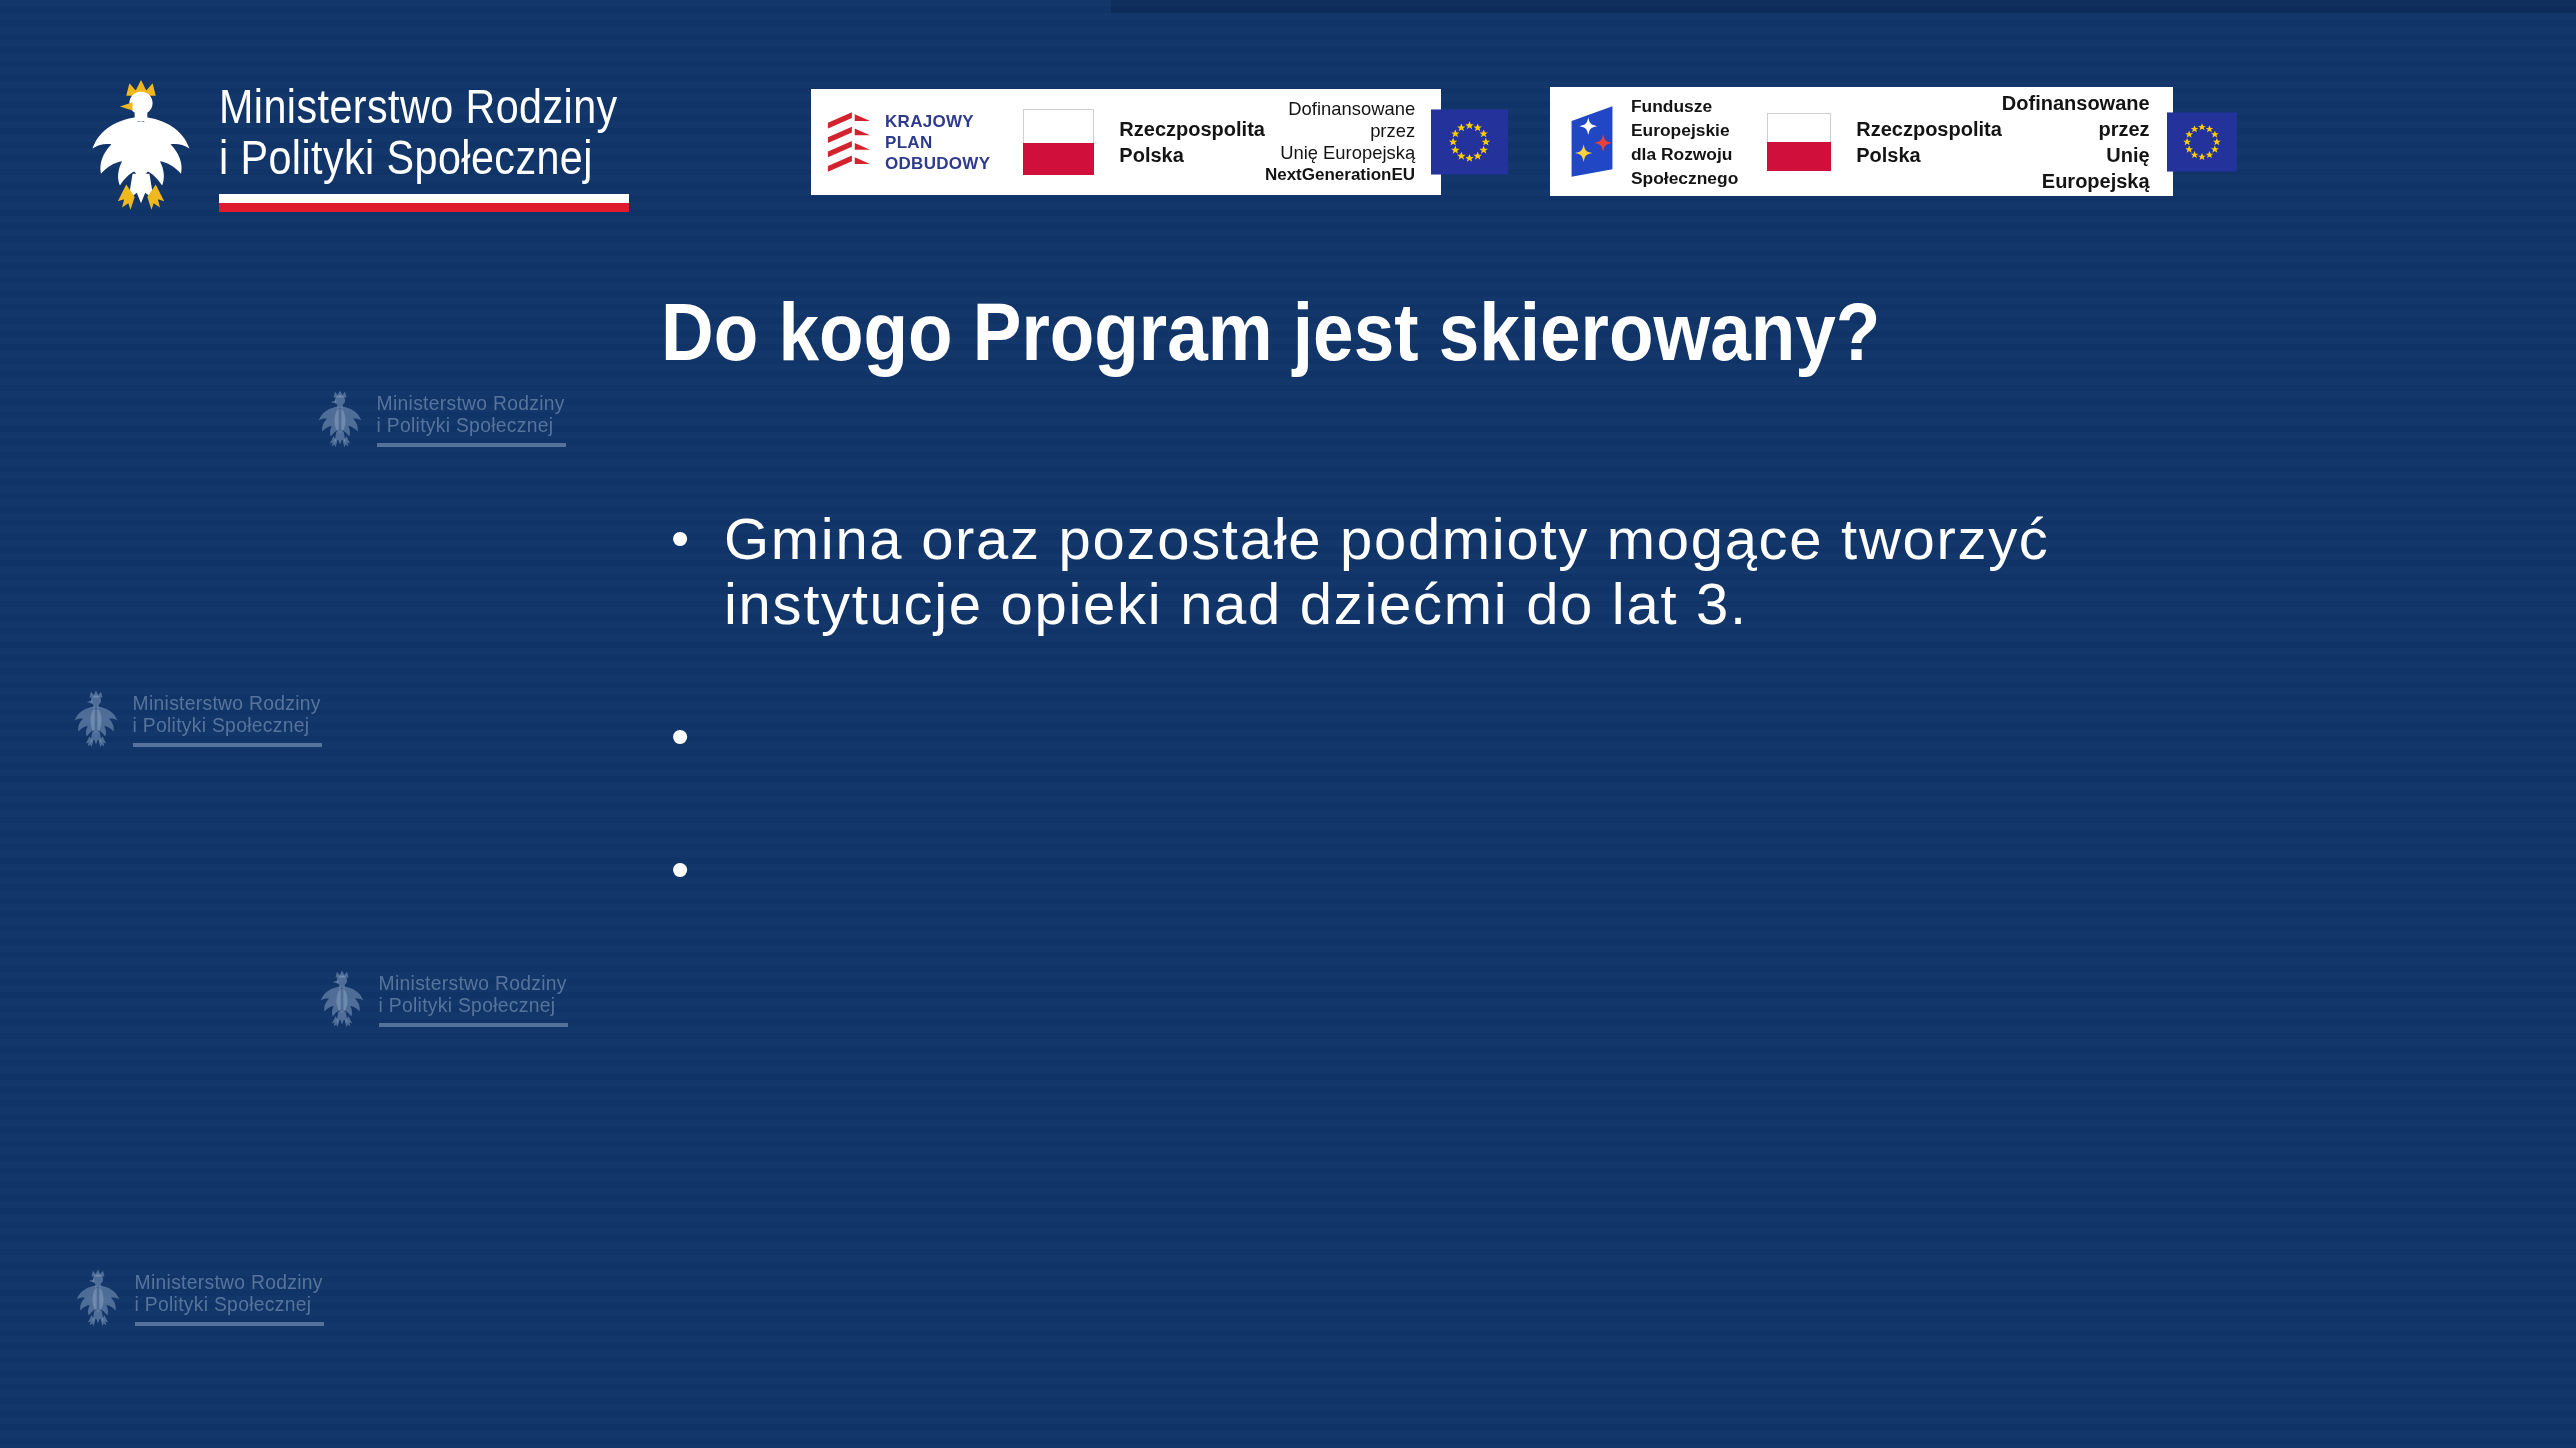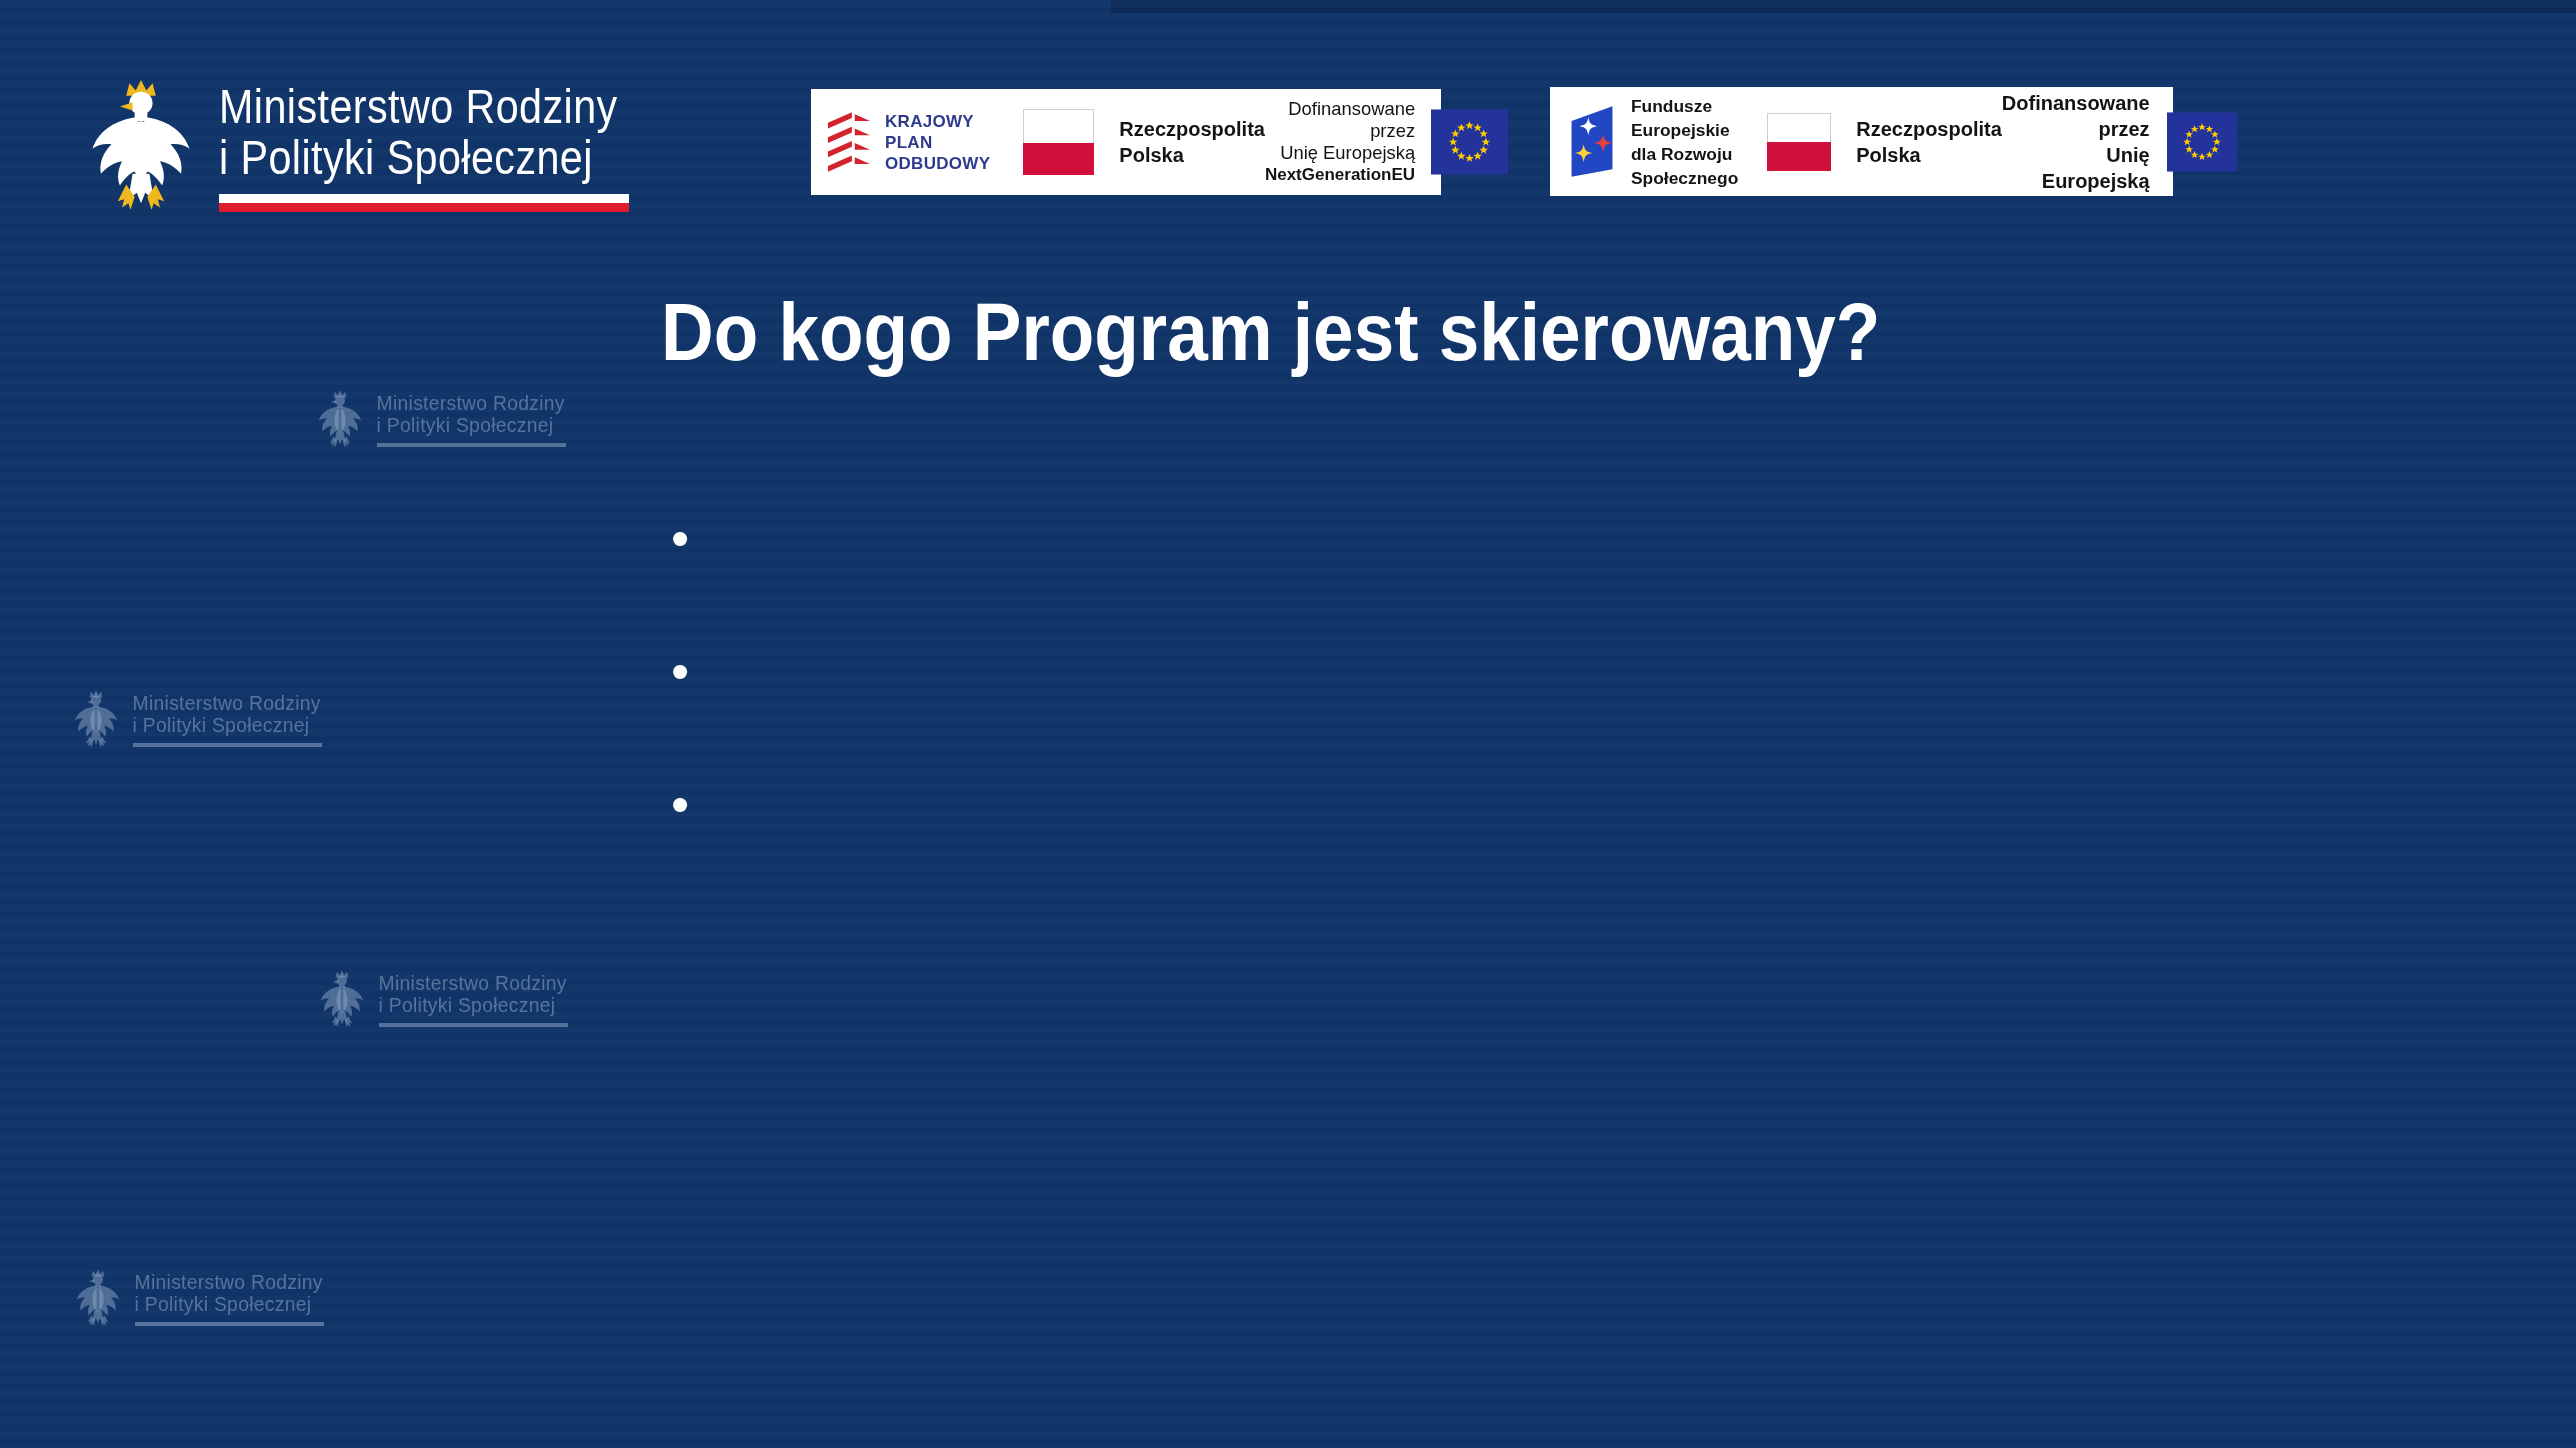--- a/index.html
+++ b/index.html
@@ -231,20 +231,22 @@
     <svg class="eu-flag-fers" viewBox="0 0 80 68">
         <use href="#eu-flag"></use>
       </svg>
   </div>
 
   <h1 class="title">Do kogo Program jest skierowany?</h1>
 
   <ul class="bullets">
     <li>
       <span class="marker">•</span>
+      <span class="btext">Gmina oraz pozostałe podmioty mogące tworzyć
+instytucje opieki nad dziećmi do lat 3.</span>
     </li>
     <li>
       <span class="marker">•</span>
     </li>
     <li>
       <span class="marker">•</span>
     </li>
   </ul>
 
 </div>

